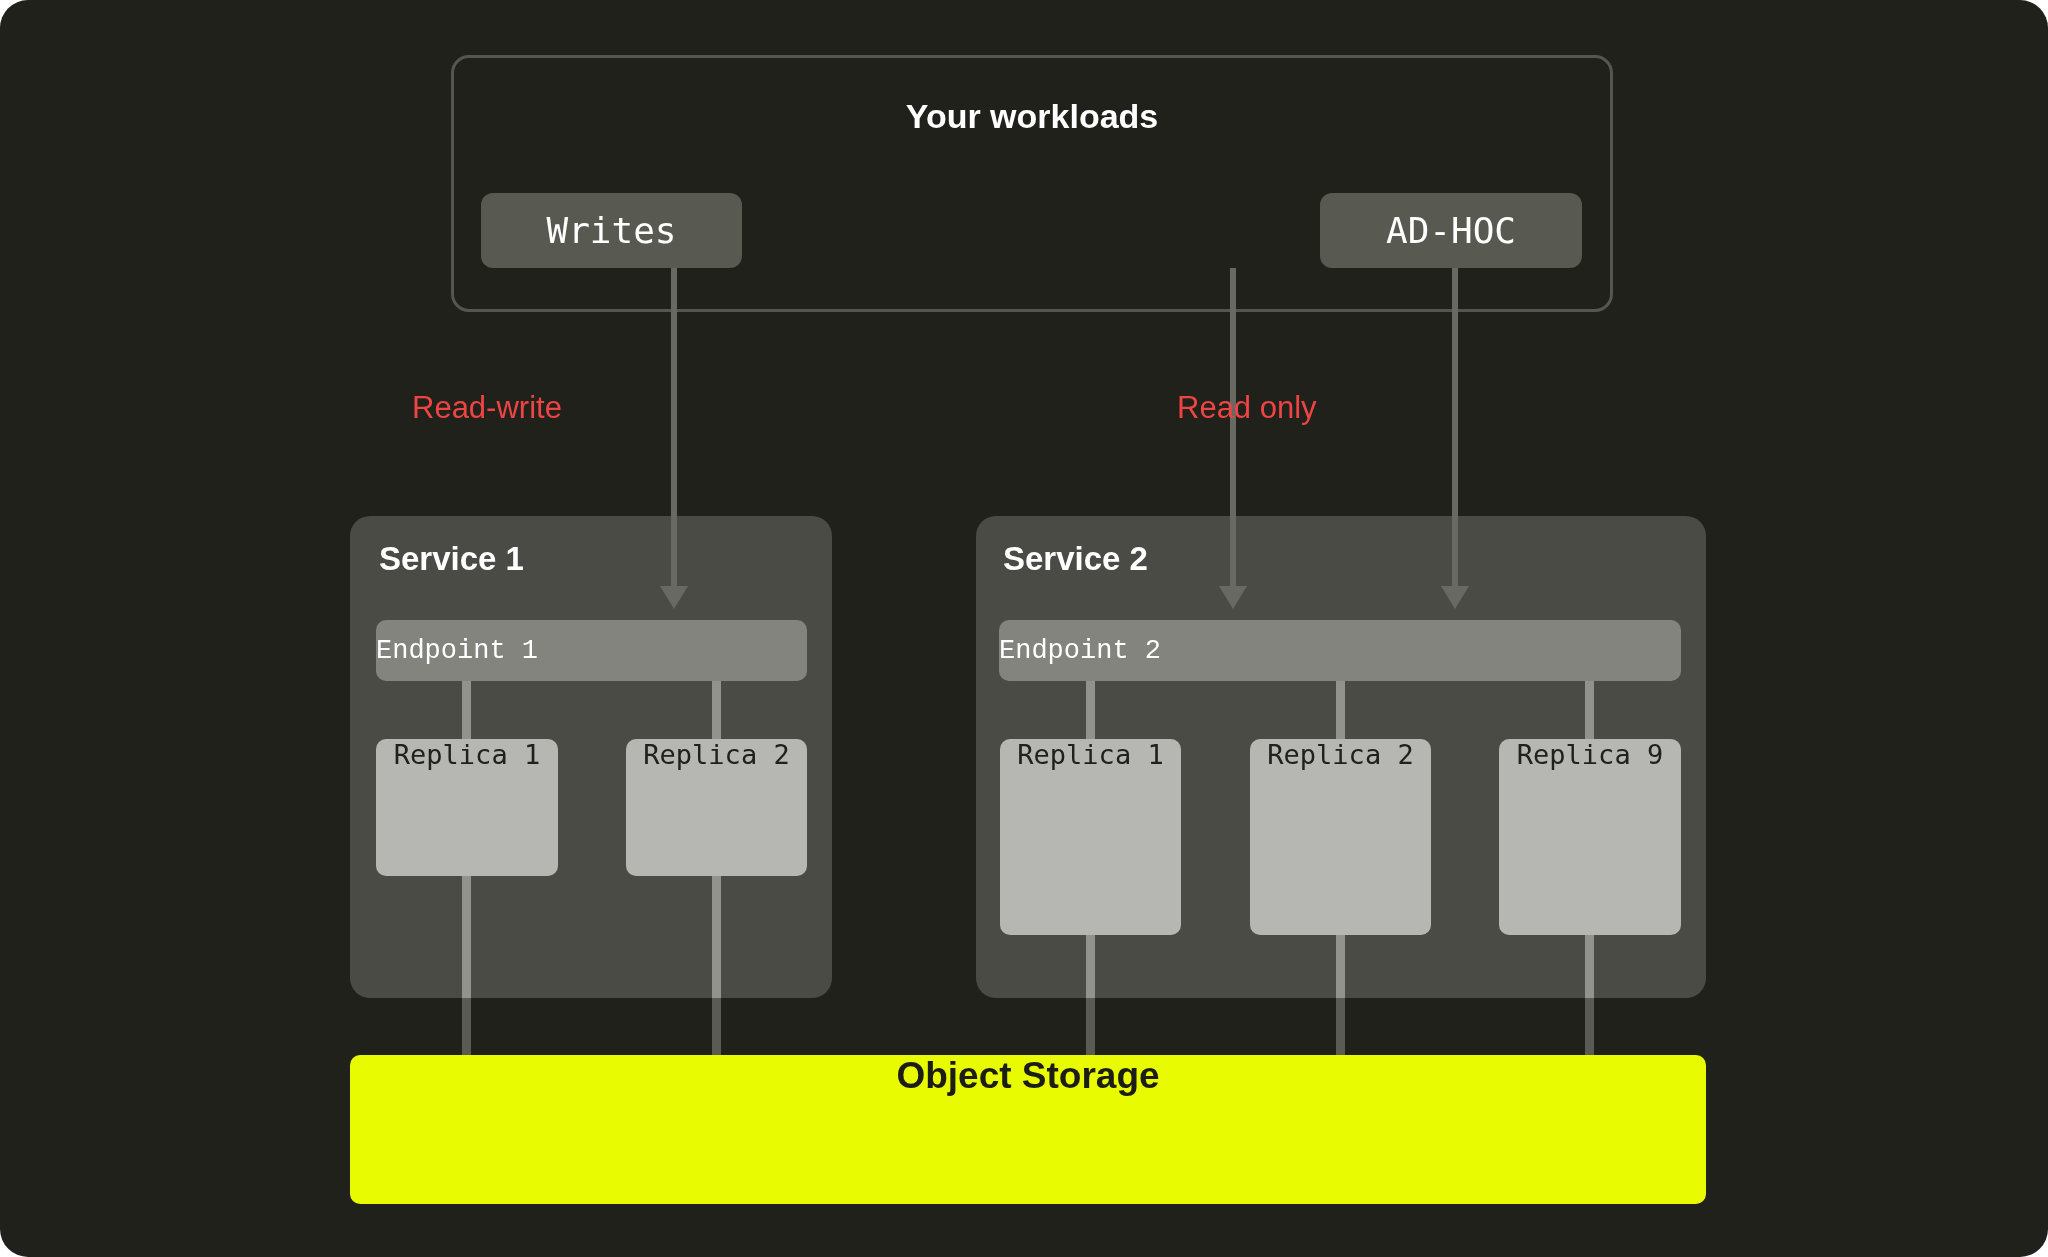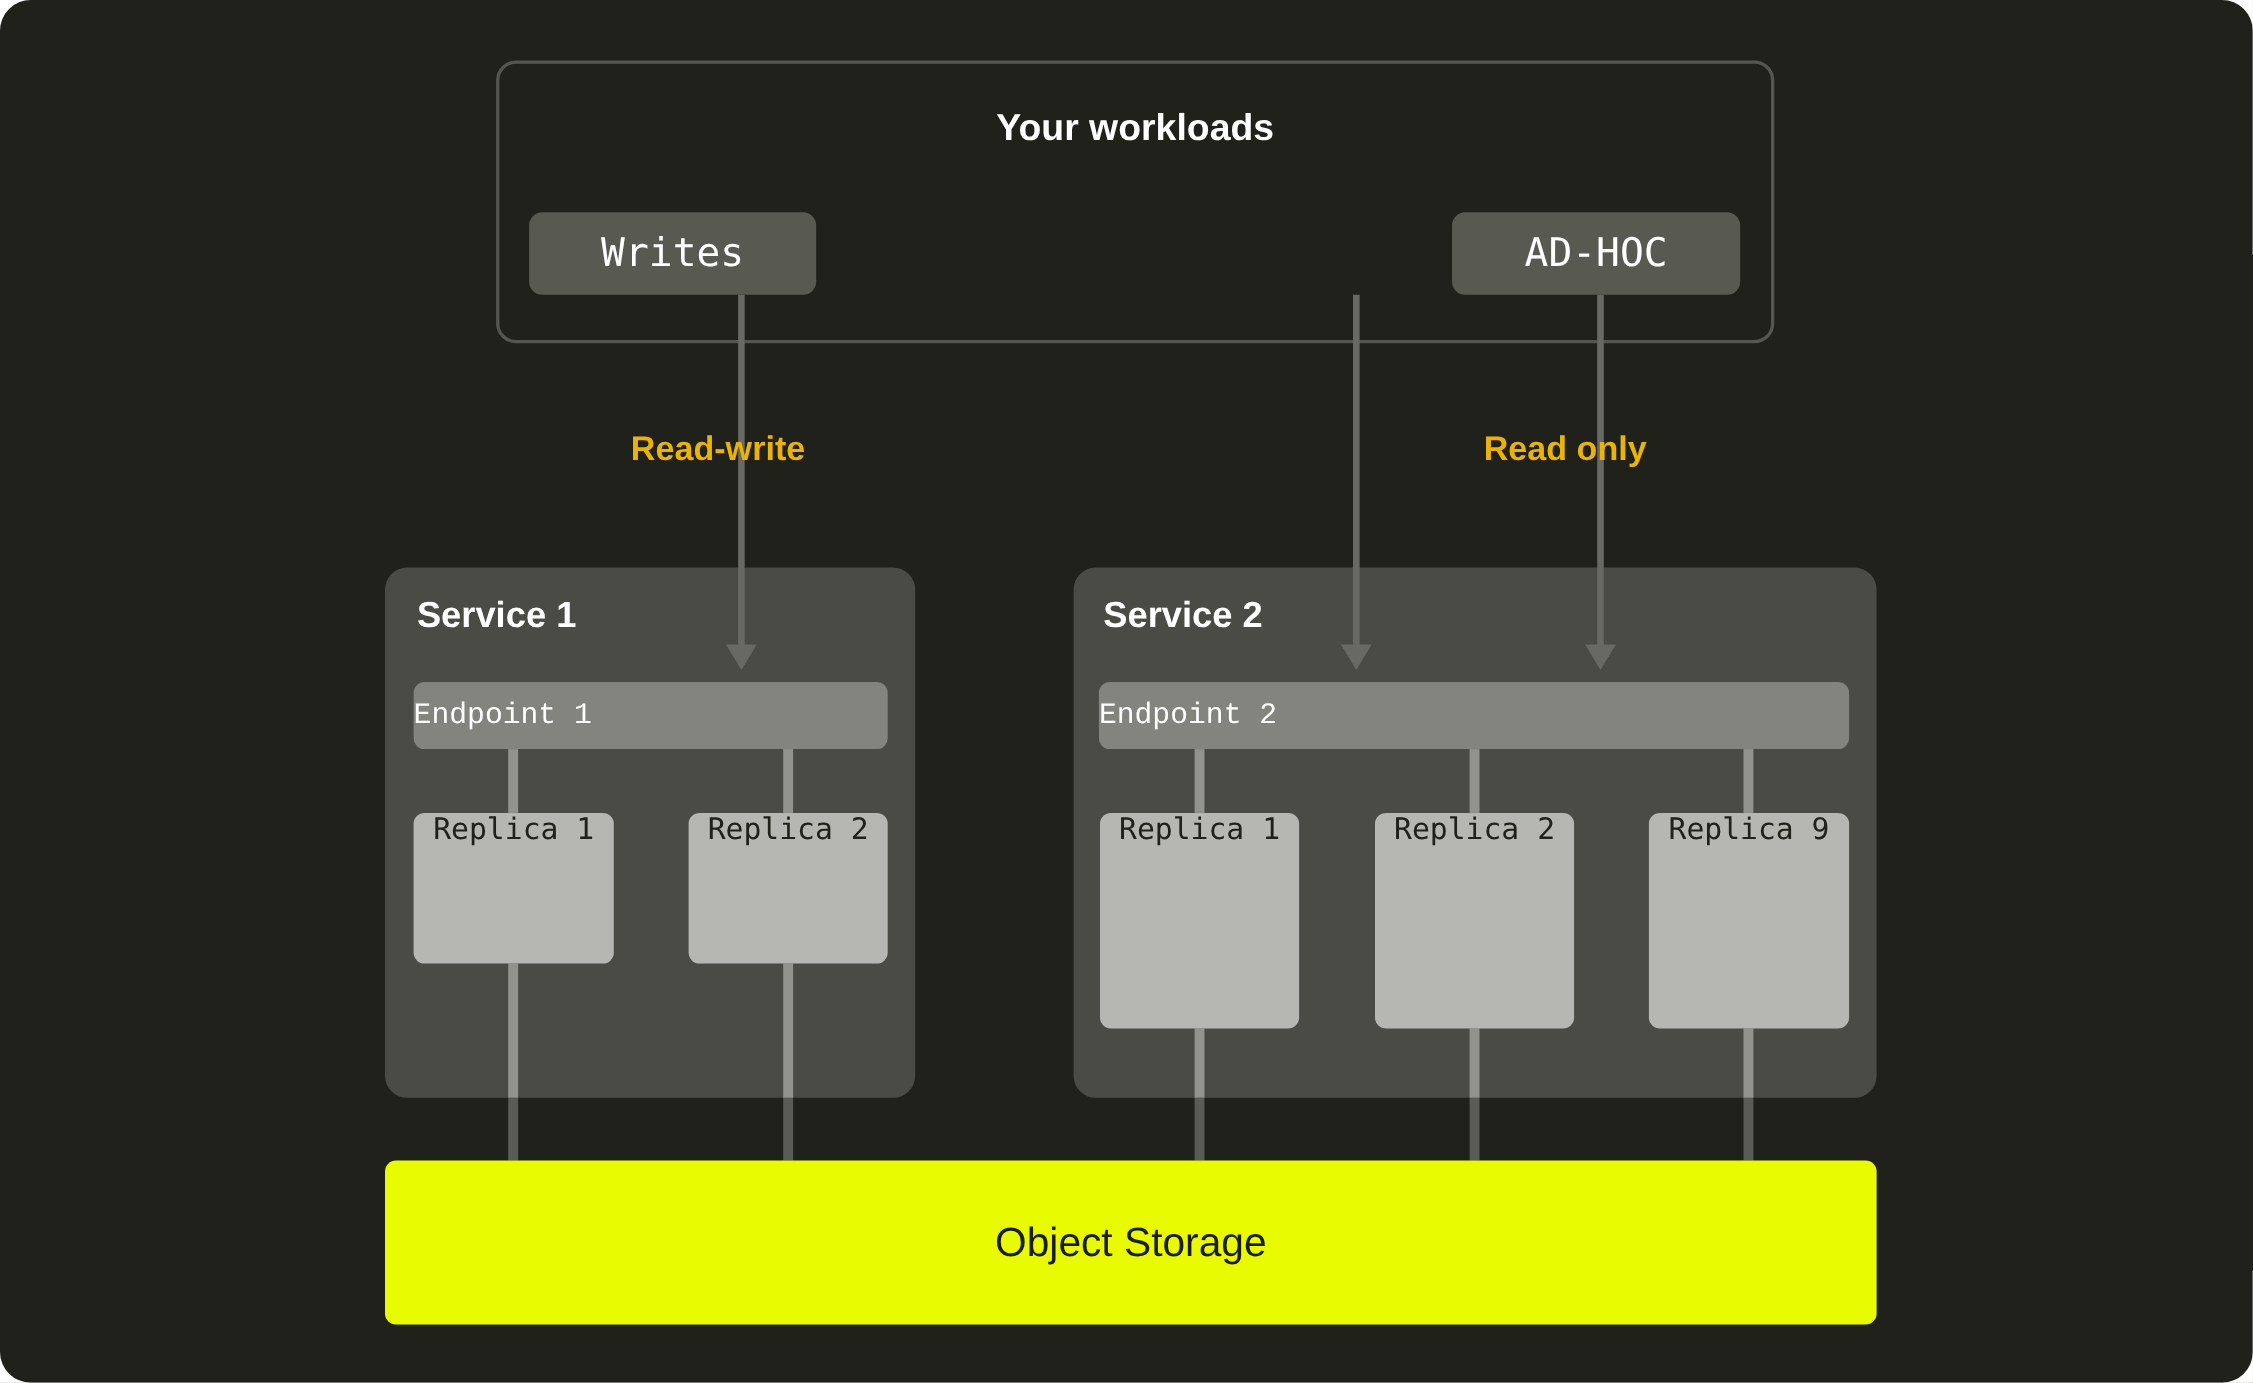--- a/index.html
+++ b/index.html
@@ -43,22 +43,22 @@
     width:0; height:0; z-index:1;
     border-left:14px solid transparent;
     border-right:14px solid transparent;
     border-top:23px solid #686962;
   }
   .head-1 { left:660px;  top:586px; }
   .head-2 { left:1219px; top:586px; }
   .head-3 { left:1441px; top:586px; }
 
   .flow-label {
-    color:#eab308; font-size:31px; font-weight:bold;
-    width:320px; text-align:right; z-index:2;
+    color:#ef4444; font-size:31px; font-weight:normal;
+    width:320px; text-align:left; z-index:2;
   }
   .label-rw { left:412px;  top:390px; }
   .label-ro { left:1177px; top:390px; }
 
   
   .service-box { background:#4a4b44; border-radius:20px; z-index:0; }
   .service-1 { left:350px; top:516px; width:482px; height:482px; }
   .service-2 { left:976px; top:516px; width:730px; height:482px; }
   .service-title { color:#ffffff; font-size:33px; font-weight:bold; z-index:2; }
   .service-1-title { left:379px; top:540px; }
@@ -95,22 +95,22 @@
   .cx-s1-1 { left:462px; }
   .cx-s1-2 { left:712px; }
   .cx-s2-1 { left:1086px; }
   .cx-s2-2 { left:1336px; }
   .cx-s2-3 { left:1585px; }
 
   
   .storage-bar {
     left:350px; top:1055px; width:1356px; height:149px;
     background:#e9fb00; border-radius:10px; z-index:2;
-    display:flex; align-items:center; justify-content:center;
-    color:#1c1d16; font-size:37px; font-weight:normal;
+    display:flex; justify-content:center;
+    color:#1c1d16; font-size:37px; font-weight:bold;
   }
 </style>
 </head>
 <body>
 
 <div class="panel">
 
   <div class="abs workloads-box"></div>
   <div class="abs workloads-title">Your workloads</div>
 

